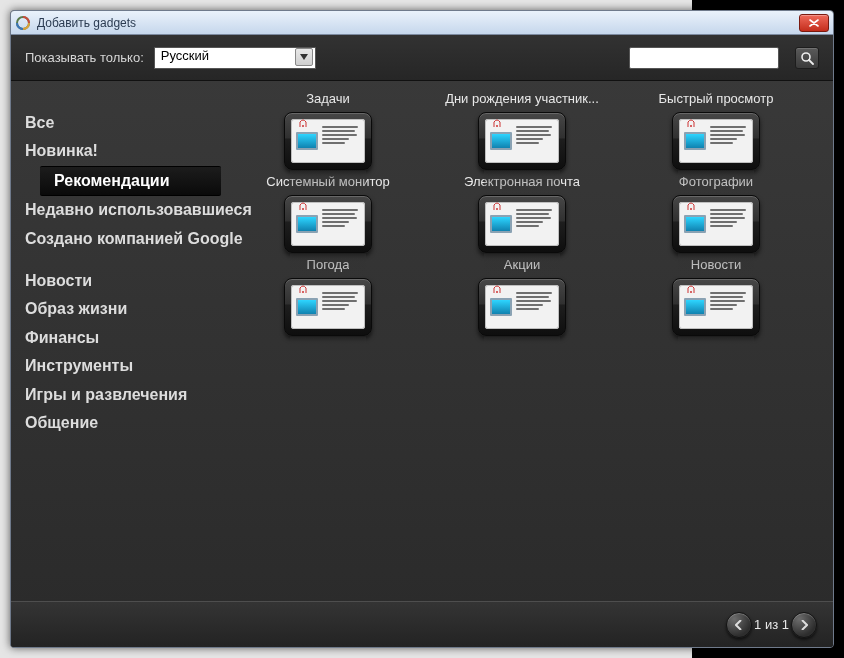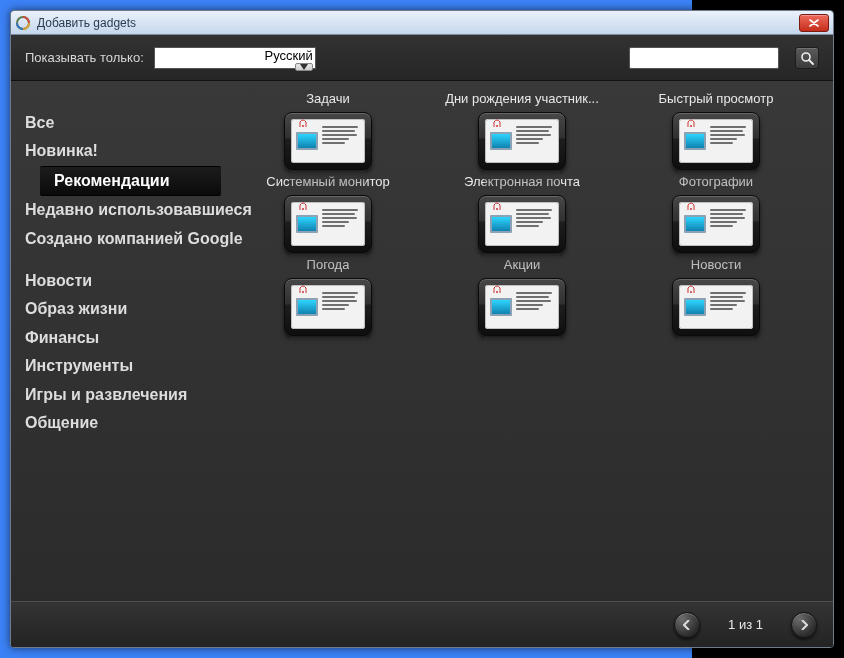--- a/index.html
+++ b/index.html
@@ -1,17 +1,17 @@
 <!DOCTYPE html>
 <html><head>
 <meta charset="utf-8">
 <style>
   * { box-sizing: border-box; margin: 0; padding: 0; }
   html, body { width: 844px; height: 658px; overflow: hidden; font-family: Arial, Helvetica, sans-serif; background: #000; }
-  .outer { width: 692px; height: 658px; padding: 10px; background: #3b82f6; }
+  .outer { width: 692px; height: 658px; padding: 10px; background: #e5e5e5; }
   .window {
     width: 824px; height: 638px; background: #2f2f2f;
     border: 1px solid #6f7a8b; border-radius: 4px; overflow: hidden;
     display: flex; flex-direction: column;
     box-shadow: 0 0 8px rgba(0,0,0,.6);
   }
   .titlebar {
     height: 24px; flex: 0 0 24px;
     background: linear-gradient(#eaf2fb, #c6d7ec);
     display: flex; align-items: center; gap: 6px;
@@ -29,22 +29,22 @@
   }
 
   .body { flex: 1; display: flex; flex-direction: column; background: linear-gradient(#3a3a3a,#2a2a2a); }
   .topbar {
     height: 46px; flex: 0 0 46px; background: linear-gradient(#323232,#262626);
     border-bottom: 1px solid #111; display:flex; align-items:center;
     padding: 0 14px; gap: 10px;
   }
   .topbar .label { color:#d6d6d6; font-size: 13px; }
   .selectwrap {
-    display:flex; align-items:flex-end; background:#fff; border:1px solid #555;
-    height: 22px; width: 162px; padding: 0 2px 0 6px; border-radius:1px;flex-direction:column;
+    display:flex; align-items:flex-start; background:#fff; border:1px solid #555;
+    height: 22px; width: 162px; padding: 0 2px 0 6px; border-radius:1px;
   }
   .selectwrap .val { flex:1; font-size:13px; color:#000; }
   .selectwrap .drop {
     width:18px; height:18px; background: linear-gradient(#e8e8e8,#cfcfcf);
     border:1px solid #888; border-radius:2px; display:flex;align-items:center;justify-content:center;
   }
   .topbar .flex { flex:1; }
   .searchbox {
     background:#fff; border:1px solid #555; border-radius:2px;
     height:22px; width:150px;
@@ -106,21 +106,21 @@
   }
   .tscreen .lines span:nth-child(1){width:96%}
   .tscreen .lines span:nth-child(2){width:86%}
   .tscreen .lines span:nth-child(3){width:92%}
   .tscreen .lines span:nth-child(4){width:70%}
   .tscreen .lines span:nth-child(5){width:60%}
 
   .footer {
     height:46px; flex:0 0 46px; background: linear-gradient(#343434,#232323);
     border-top: 1px solid #4e4e4e;
-    display:flex; align-items:center; justify-content:flex-end; padding:0 16px; gap:28px;
+    display:flex; align-items:center; justify-content:flex-end; padding:0 16px; gap:2px;
   }
   .navbtn {
     width:26px; height:26px; border-radius:50%;
     background: radial-gradient(circle at 30% 25%, #6d6d6d, #2d2d2d 70%);
     border:1px solid #131313; box-shadow: inset 0 1px 1px rgba(255,255,255,.25), 0 2px 3px rgba(0,0,0,.6);
     display:flex;align-items:center;justify-content:center; cursor:pointer;
   }
   .pager { color:#e8e8e8; font-size:13px; }
 </style>
 </head>

